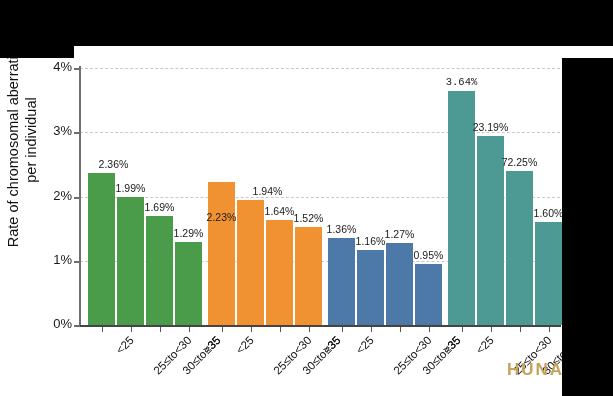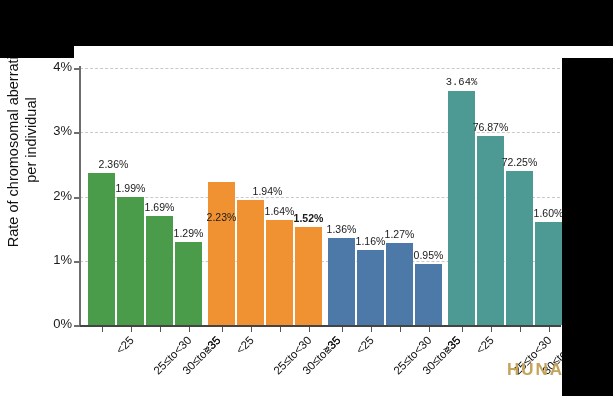--- a/index.html
+++ b/index.html
@@ -173,33 +173,33 @@
       <div class="bar-value" style="left: 60px; width: 39px; top: 133.417px;">1.69%</div>
       <div class="bar" style="left: 95px; width: 27px; height: 82.8825px; background: rgb(74, 156, 74);"></div>
       <div class="bar-value" style="left: 89px; width: 39px; top: 159.118px;">1.29%</div>
       <div class="bar" style="left: 128px; width: 27px; height: 143.278px; background: rgb(240, 146, 50);"></div>
       <div class="bar-value" style="left: 122px; width: 39px; top: 98.7225px; margin-top: 44px;">2.23%</div>
       <div class="bar" style="left: 157px; width: 27px; height: 124.645px; background: rgb(240, 146, 50);"></div>
       <div class="bar-value" style="left: 151px; width: 39px; top: 117.355px; margin-left: 17px;">1.94%</div>
       <div class="bar" style="left: 186px; width: 27px; height: 105.37px; background: rgb(240, 146, 50);"></div>
       <div class="bar-value" style="left: 180px; width: 39px; top: 136.63px;">1.64%</div>
       <div class="bar" style="left: 215px; width: 27px; height: 97.66px; background: rgb(240, 146, 50);"></div>
-      <div class="bar-value" style="left: 209px; width: 39px; top: 144.34px; font-weight: bold;">1.52%</div>
+      <div class="bar-value" style="left: 209px; width: 39px; top: 144.34px;">1.52%</div>
       <div class="bar" style="left: 248px; width: 27px; height: 87.38px; background: rgb(77, 121, 168);"></div>
       <div class="bar-value" style="left: 242px; width: 39px; top: 154.62px;">1.36%</div>
       <div class="bar" style="left: 277px; width: 27px; height: 74.53px; background: rgb(77, 121, 168);"></div>
       <div class="bar-value" style="left: 271px; width: 39px; top: 167.47px;">1.16%</div>
       <div class="bar" style="left: 306px; width: 27px; height: 81.5975px; background: rgb(77, 121, 168);"></div>
       <div class="bar-value" style="left: 300px; width: 39px; top: 160px;">1.27%</div>
       <div class="bar" style="left: 335px; width: 27px; height: 61.0375px; background: rgb(77, 121, 168);"></div>
       <div class="bar-value" style="left: 329px; width: 39px; top: 180.963px;">0.95%</div>
       <div class="bar" style="left: 368px; width: 27px; height: 233.87px; background: rgb(77, 154, 149);"></div>
       <div class="bar-value" style="left: 362px; width: 39px; top: 8.13px; font-family: Liberation Mono, monospace;">3.64%</div>
       <div class="bar" style="left: 397px; width: 27px; height: 188.895px; background: rgb(77, 154, 149);"></div>
-      <div class="bar-value" style="left: 391px; width: 39px; top: 53.105px;">76.87%</div>
+      <div class="bar-value" style="left: 391px; width: 39px; top: 53.105px;">23.19%</div>
       <div class="bar" style="left: 426px; width: 27px; height: 153.558px; background: rgb(77, 154, 149);"></div>
       <div class="bar-value" style="left: 420px; width: 39px; top: 88.4425px;">72.25%</div>
       <div class="bar" style="left: 455px; width: 27px; height: 102.8px; background: rgb(77, 154, 149);"></div>
       <div class="bar-value" style="left: 449px; width: 39px; top: 139.2px;">1.60%</div>
     </div>
 
   <div class="axis-spine-y"></div>
   <div class="axis-spine-x"></div>
 
   <div id="y-ticks">

